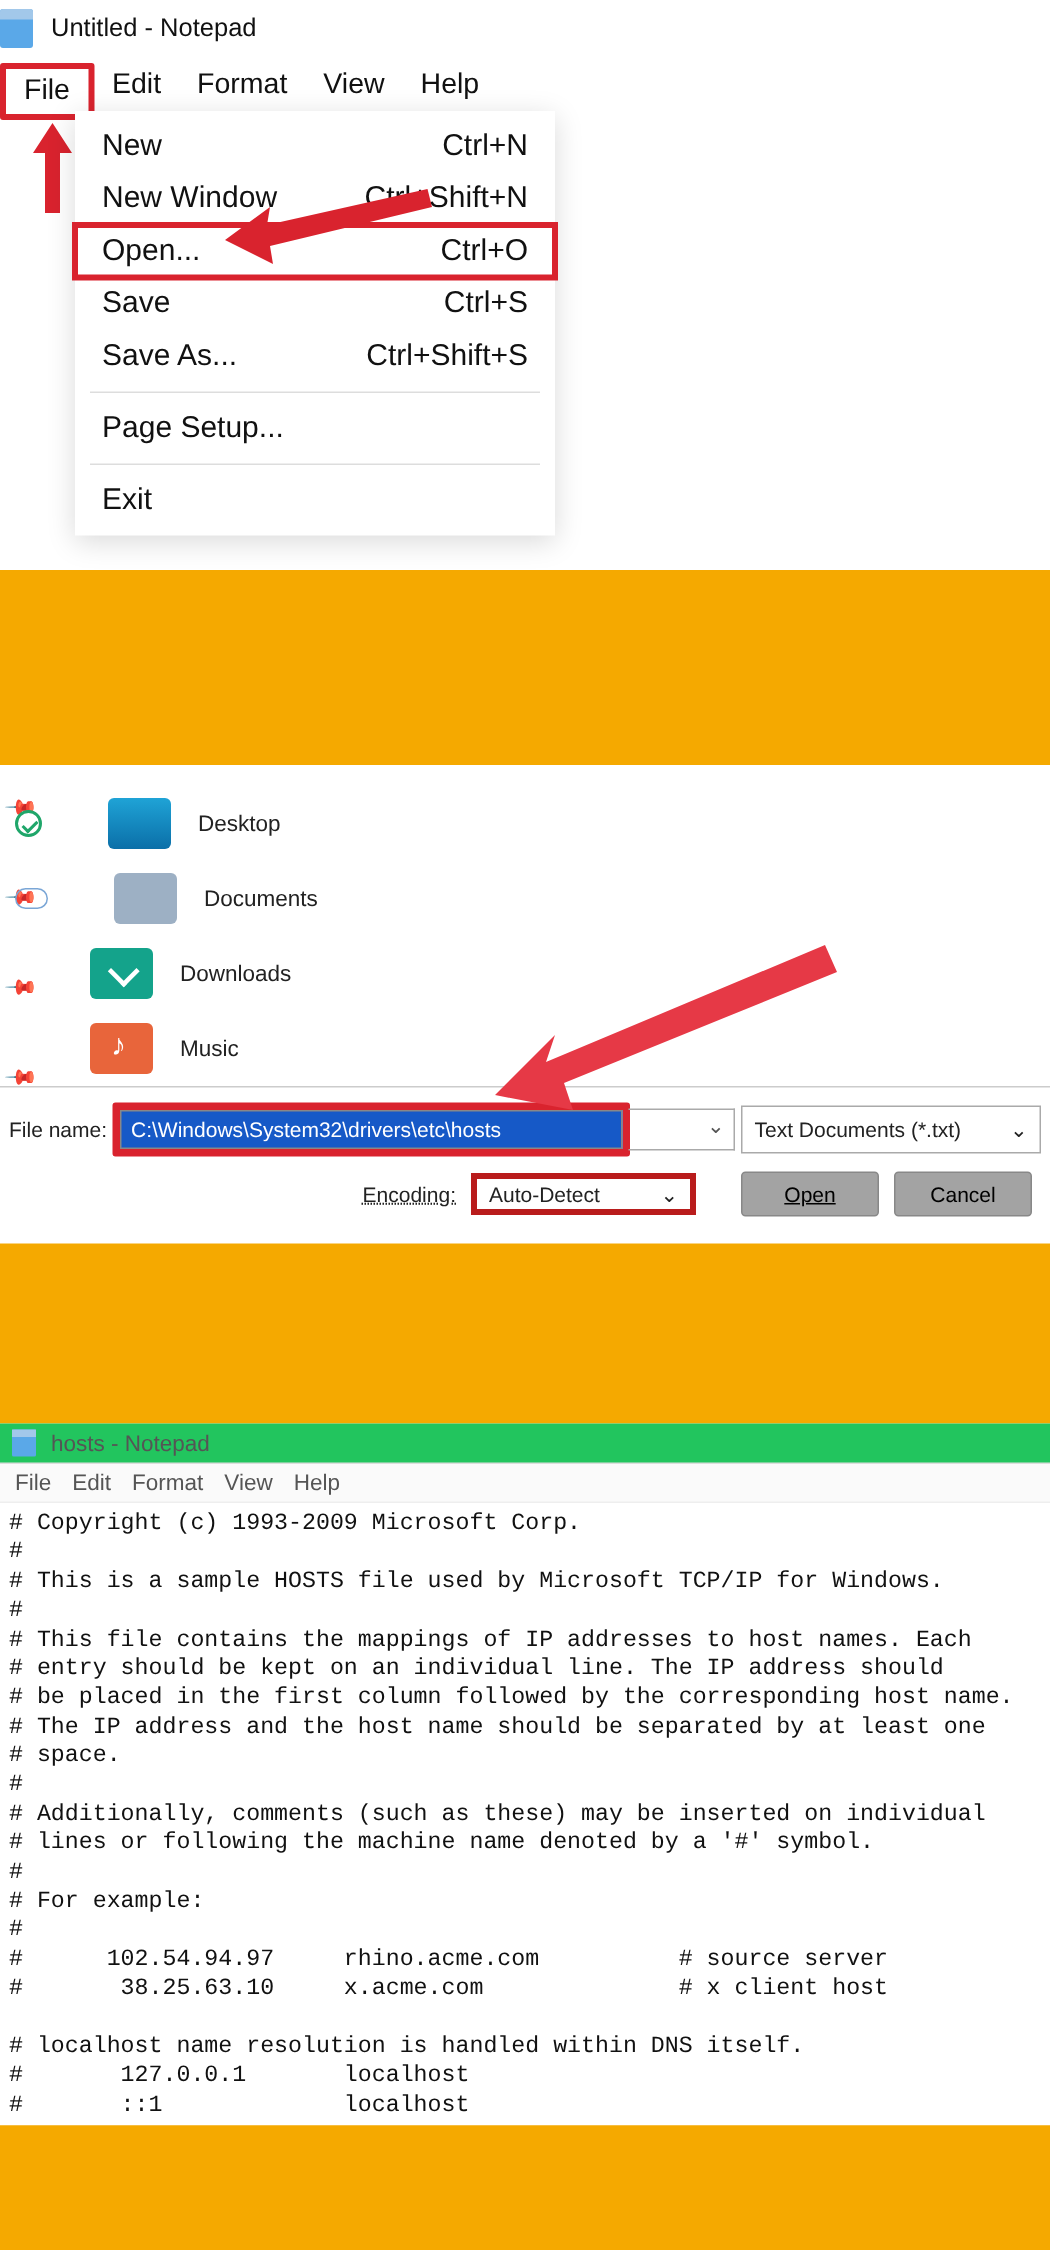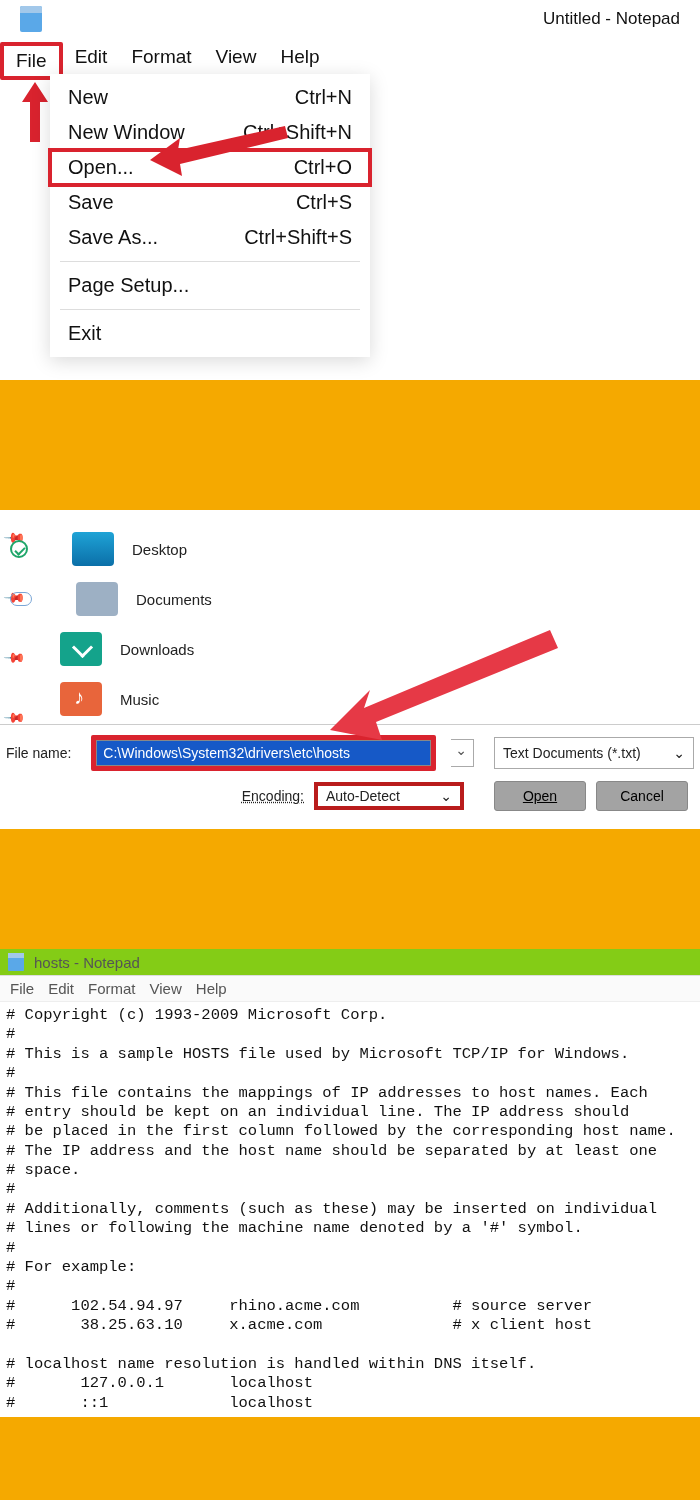--- a/index.html
+++ b/index.html
@@ -1,20 +1,20 @@
 <!DOCTYPE html>
 <html><head>
 <meta charset="utf-8">
 <style>
   * { box-sizing: border-box; margin: 0; padding: 0; }
   body { font-family: "Segoe UI", Tahoma, sans-serif; background: #f5a900; width: 700px; }
   
   
   .panel1 { background: #fff; position: relative; height: 380px; }
-  .titlebar { display: flex; align-items: center; padding: 6px 20px; font-size: 17px; color: #111; justify-content: space-between; }
+  .titlebar { display: flex; align-items: center; padding: 6px 0; font-size: 17px; color: #111; }
   .np-icon { width: 22px; height: 26px; background: #5aa8e8; border-radius: 2px; margin-right: 12px; position: relative; }
   .np-icon::before { content:""; position:absolute; left:0; right:0; top:0; height:7px; background:#a2c8ea; border-radius:2px 2px 0 0;}
   .menubar { display: flex; gap: 0; padding: 4px 0 2px 0; font-size: 19px; color: #111; }
   .menubar .mi { padding: 4px 12px; }
   .file-hl { border: 4px solid #d9232e; border-radius: 2px; padding: 0px 8px; }
   .dropdown { position: absolute; left: 50px; top: 74px; width: 320px; background: #fff; box-shadow: 0 4px 18px rgba(0,0,0,0.15); padding: 6px 0; font-size: 20px; }
   .dd-row { display: flex; justify-content: space-between; padding: 6px 18px; color: #111; }
   .dd-sep { height: 1px; background: #ddd; margin: 6px 10px; }
   .open-hl { outline: 4px solid #d9232e; outline-offset: -2px; }
   .arrow1 { position: absolute; left: 150px; top: 120px; width: 140px; height: 60px; }
@@ -30,37 +30,37 @@
   .f-desktop { background: linear-gradient(180deg,#1fa3d6,#0b6fa8); }
   .f-docs    { background: #9db0c4; }
   .f-down    { background: #14a38b; }
   .f-down::after { content:""; position:absolute; left:15px; top:8px; width:12px; height:12px; border-left:3px solid #fff; border-bottom:3px solid #fff; transform:rotate(-45deg);}
   .f-music   { background: #e8653b; }
   .f-music::after { content:"♪"; color:#fff; position:absolute; left:14px; top:4px; font-size:20px;}
   .greencheck{ width:18px;height:18px;border:2px solid #1fa66a;border-radius:50%; position:relative; margin-left:-50px; margin-right:26px;}
   .greencheck::after{content:""; position:absolute; left:3px; top:5px; width:8px; height:4px; border-left:2px solid #1fa66a; border-bottom:2px solid #1fa66a; transform:rotate(-45deg);}
   .cloud{ width:22px;height:14px;border:1.5px solid #7aa6d6;border-radius:10px; position:relative; margin-left:-50px; margin-right:26px;}
   .bottombar { border-top:1px solid #ccc; padding:10px 6px 0 6px; font-size:14px; color:#222;}
-  .fn-row { display:flex; align-items:center; gap:20px; }
+  .fn-row { display:flex; align-items:center; gap:4px; }
   .fn-row label{ white-space:nowrap; font-size:14px;}
   .fn-wrap { border:5px solid #d9232e; border-radius:2px; flex:0 0 auto; }
   .fn-input { width:335px; padding:4px 6px; border:1px solid #888; font-size:14px; background:#1659c7; color:#fff; }
   .fn-spacer{ flex:1; border:1px solid #aaa; height:28px; margin-left:-5px; position:relative; border-left:none;}
   .fn-spacer::after{content:"⌄"; position:absolute; right:6px; top:2px; color:#555; font-size:14px;}
   .typebox { width:200px; border:1px solid #aaa; height:32px; padding:4px 8px; display:flex; align-items:center; justify-content:space-between; font-size:14px;}
   .enc-row{ display:flex; align-items:center; gap:10px; justify-content:flex-end; padding:10px 6px 0 0; font-size:14px;}
   .enc-row .encsel{ width:150px; border:4px solid #b91c1c; height:28px; padding:3px 8px; margin-right:20px; display:flex; justify-content:space-between; align-items:center;}
   .btn { width:92px; height:30px; border:1px solid #888; background:#a3a3a3; font-size:14px; border-radius:3px; cursor:pointer;}
   .arrow2 { position:absolute; right:140px; top:120px; width:230px; height:110px; pointer-events:none;}
   
   .yellowgap2 { height: 120px; background:#f5a900; }
   
   
   .panel3 { background:#fff; }
-  .tb3 { display:flex; align-items:center; gap:10px; padding:4px 8px; background:#84cc16; border-bottom:1px solid #ddd; font-size:15px; color:#555;}
+  .tb3 { display:flex; align-items:center; gap:10px; padding:4px 8px; background:#22c55e; border-bottom:1px solid #ddd; font-size:15px; color:#555;}
   .np-icon-sm{ width:16px;height:18px;background:#5aa8e8;border-radius:1px; position:relative;}
   .np-icon-sm::before{content:"";position:absolute;left:0;right:0;top:0;height:5px;background:#a2c8ea;}
   .mb3 { display:flex; gap:14px; padding:4px 10px; font-size:15px; color:#555; background:#fafafa; border-bottom:1px solid #eee;}
   .hosts-text { font-family: Liberation Mono, monospace; font-size:15.5px; white-space:pre; padding:4px 6px; color:#111; line-height:1.25;}
 </style>
 </head>
 <body>
 
 <div class="panel1">
   <div class="titlebar">

